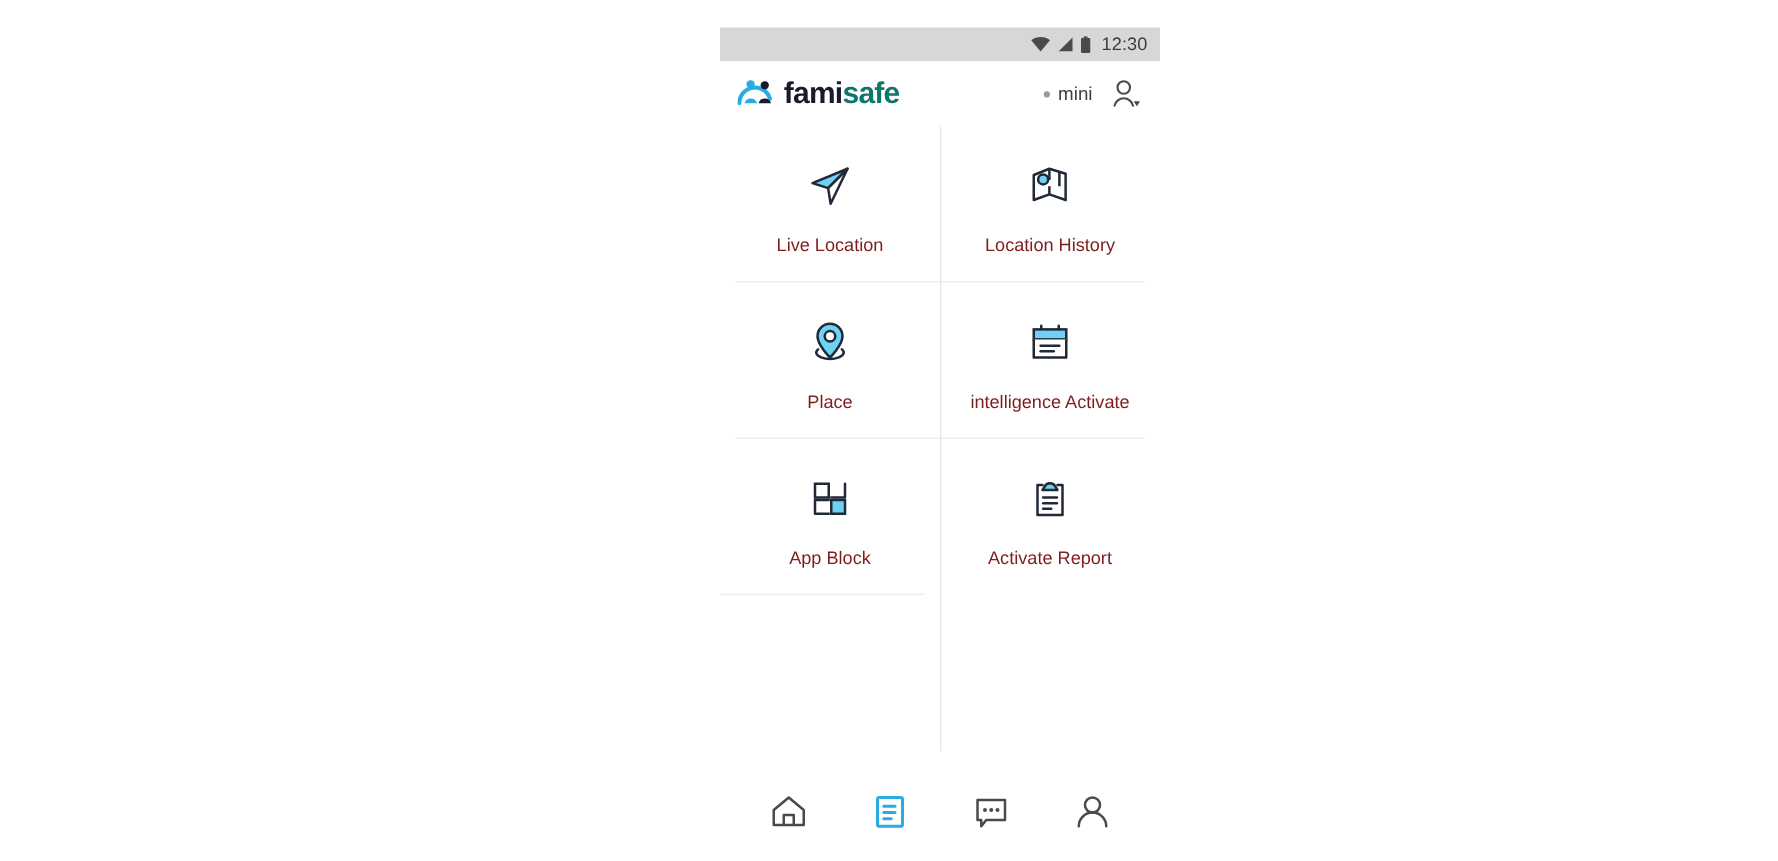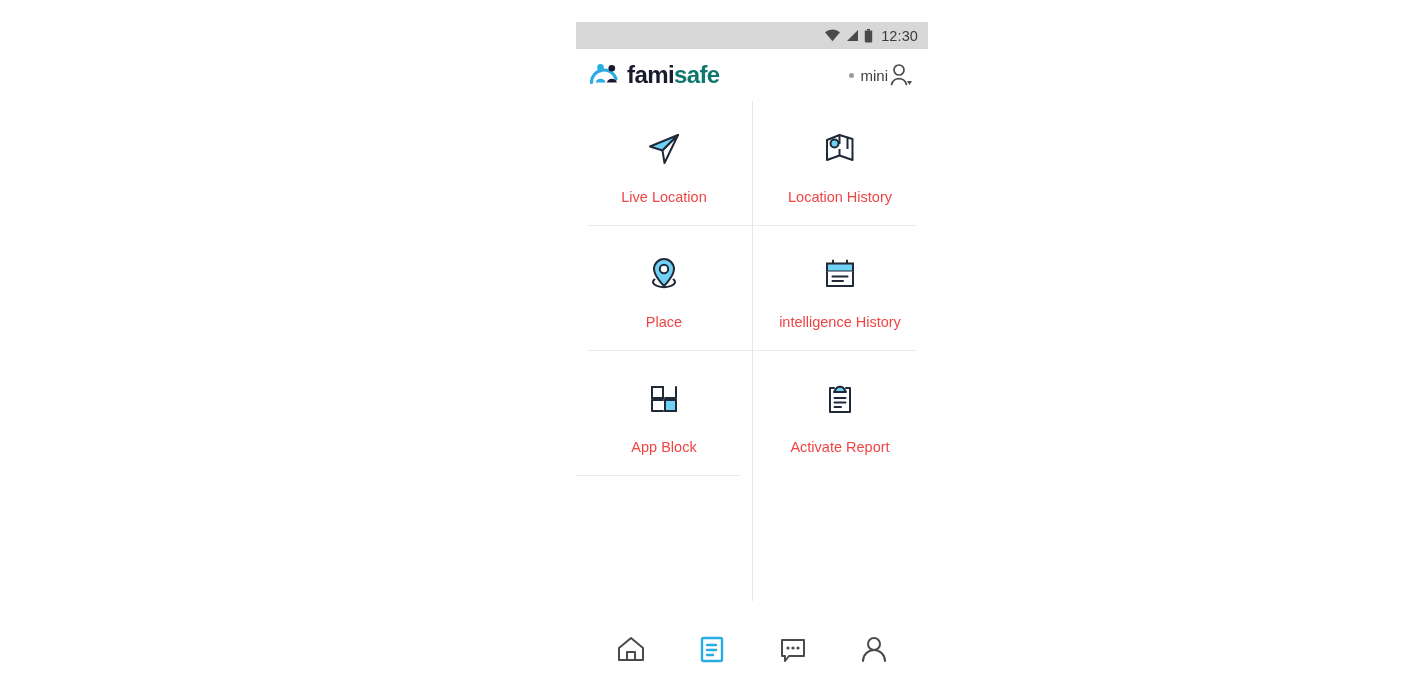--- a/index.html
+++ b/index.html
@@ -72,20 +72,21 @@
     letter-spacing: -0.6px;
     line-height: 1;
     white-space: nowrap;
   }
   .brand-text .w1 { color: #1a1a2e; text-align: center; }
   .brand-text .w2 { color: #0f766e; }
 
   .header-right {
     display: flex;
     align-items: center;
+    gap: 14px;
     text-align: right;
   }
   .account-chip {
     display: flex;
     align-items: center;
     gap: 6px;
   }
   .account-dot {
     width: 5px; height: 5px;
     border-radius: 50%;
@@ -120,21 +121,21 @@
   }
   .cell-icon {
     height: 54px;
     display: flex;
     align-items: center;
     justify-content: center;
     margin-bottom: 14px;
   }
   .cell-label {
     font-size: 14.5px;
-    color: #ef4444;
+    color: #7f1d1d;
     text-align: center;
     line-height: 1.1;
   }
   
   .cell::after {
     content: "";
     position: absolute;
     left: 0; right: 0; bottom: 0;
     height: 1px;
     background: #eaeaea;
@@ -269,21 +270,21 @@
           <span class="cell-icon">
             <svg width="44" height="44" viewBox="0 0 44 44">
               <path d="M15 8.5 L15 13.5" stroke="#1f2937" stroke-width="2" stroke-linecap="round"></path>
               <path d="M29 8.5 L29 13.5" stroke="#1f2937" stroke-width="2" stroke-linecap="round"></path>
               <rect x="9" y="11.5" width="26" height="8" fill="#6fd2f5" stroke="#1f2937" stroke-width="2"></rect>
               <path d="M9 19.5 L9 34 L35 34 L35 19.5" fill="#ffffff" stroke="#1f2937" stroke-width="2" stroke-linejoin="round"></path>
               <path d="M14.5 24.5 L29.5 24.5" stroke="#1f2937" stroke-width="2" stroke-linecap="round"></path>
               <path d="M14.5 29 L25 29" stroke="#1f2937" stroke-width="2" stroke-linecap="round"></path>
             </svg>
           </span>
-          <span class="cell-label">intelligence History</span>
+          <span class="cell-label">intelligence Activate</span>
         </div>
 
 
         <div class="cell col-right">
           <span class="cell-icon">
             <svg width="44" height="44" viewBox="0 0 44 44">
               <rect x="10" y="10" width="11" height="11" fill="none" stroke="#1f2937" stroke-width="2"></rect>
               <path d="M34 10 L34 21 L23 21" fill="none" stroke="#1f2937" stroke-width="2" stroke-linecap="round" stroke-linejoin="round"></path>
               <path d="M21 23 L10 23 L10 34 L21 34" fill="none" stroke="#1f2937" stroke-width="2" stroke-linecap="round" stroke-linejoin="round"></path>
               <rect x="23" y="23" width="11" height="11" fill="#6fd2f5" stroke="#1f2937" stroke-width="2"></rect>

